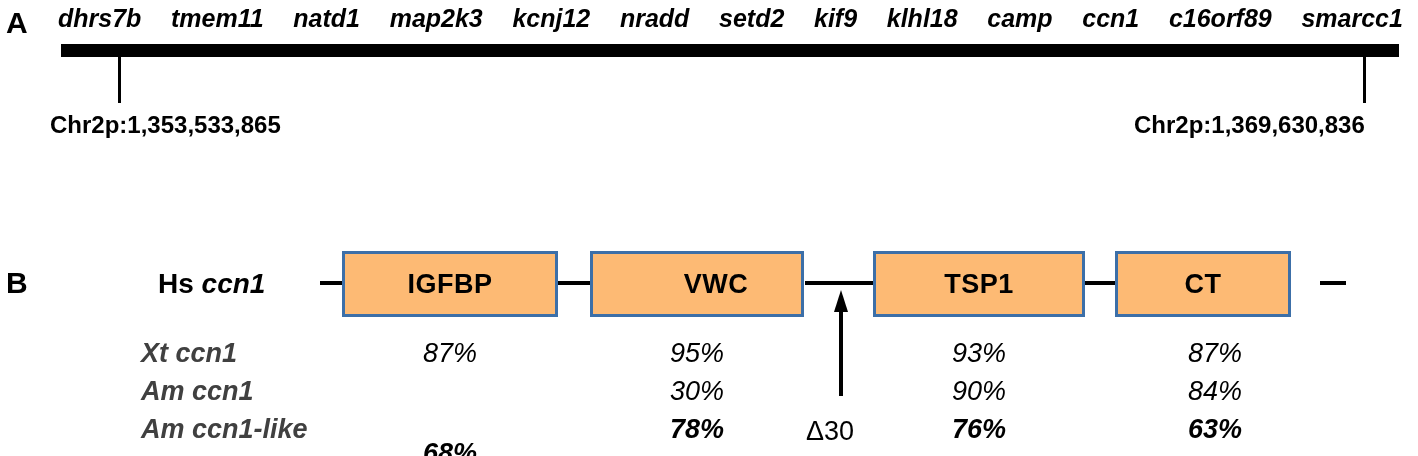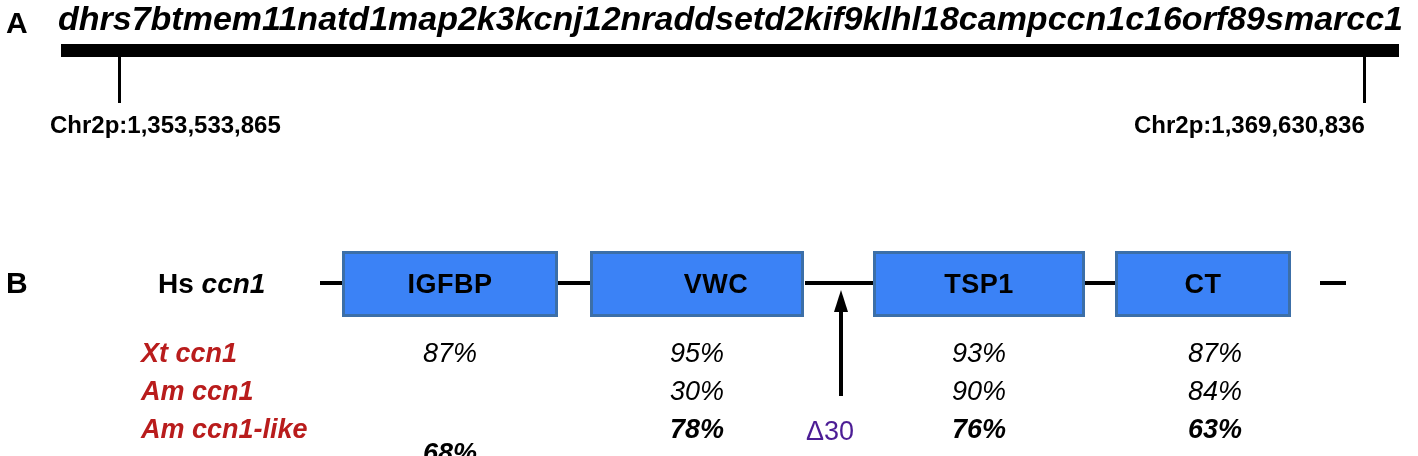--- a/index.html
+++ b/index.html
@@ -36,21 +36,21 @@
     top: 2px;
     width: 1345px;
     height: 32px;
     display: flex;
     justify-content: space-between;
     align-items: center;
   }
   .gene-label {
     font-style: italic;
     font-weight: bold;
-    font-size: 34px;
+    font-size: 25px;
     line-height: 1;
     white-space: nowrap;
     color: #000;
   }
 
   #chrom-bar {
     left: 61px;
     top: 44px;
     width: 1338px;
     height: 13px;
@@ -82,21 +82,21 @@
     top: 251px;
     width: 1043px;
     height: 66px;
   }
   .domain-box {
     position: absolute;
     top: 0;
     height: 66px;
     box-sizing: border-box;
     border: 3px solid #3c6fa8;
-    background: #3b82f6;
+    background: #fdba74;
     display: flex;
     align-items: center;
     justify-content: center;
   }
   .domain-label {
     font-weight: bold;
     font-size: 27px;
     line-height: 1;
     color: #000;
     letter-spacing: 0.5px;
@@ -108,21 +108,21 @@
     background: #000000;
   }
 
   
   .row-label {
     font-style: italic;
     font-weight: bold;
     font-size: 27px;
     line-height: 1;
     white-space: nowrap;
-    color: #b91c1c;
+    color: #404040;
   }
   #hs-label {
     left: 158px;
     top: 268px;
     font-size: 28px;
     font-style: normal;
     font-weight: bold;
     white-space: nowrap;
   }
   #hs-label .sp-italic { font-style: italic; }
@@ -143,21 +143,21 @@
     left: 833px;
     top: 290px;
     width: 16px;
     height: 106px;
   }
   #delta-label {
     left: 806px;
     top: 418px;
     font-size: 27px;
     line-height: 1;
-    color: #4c1d95;
+    color: #000000;
     white-space: nowrap;
   }
 </style>
 </head>
 <body>
 
 <div id="figure">
 
   <div class="abs panel-letter" style="left:6px; top:8px;">A</div>
 

